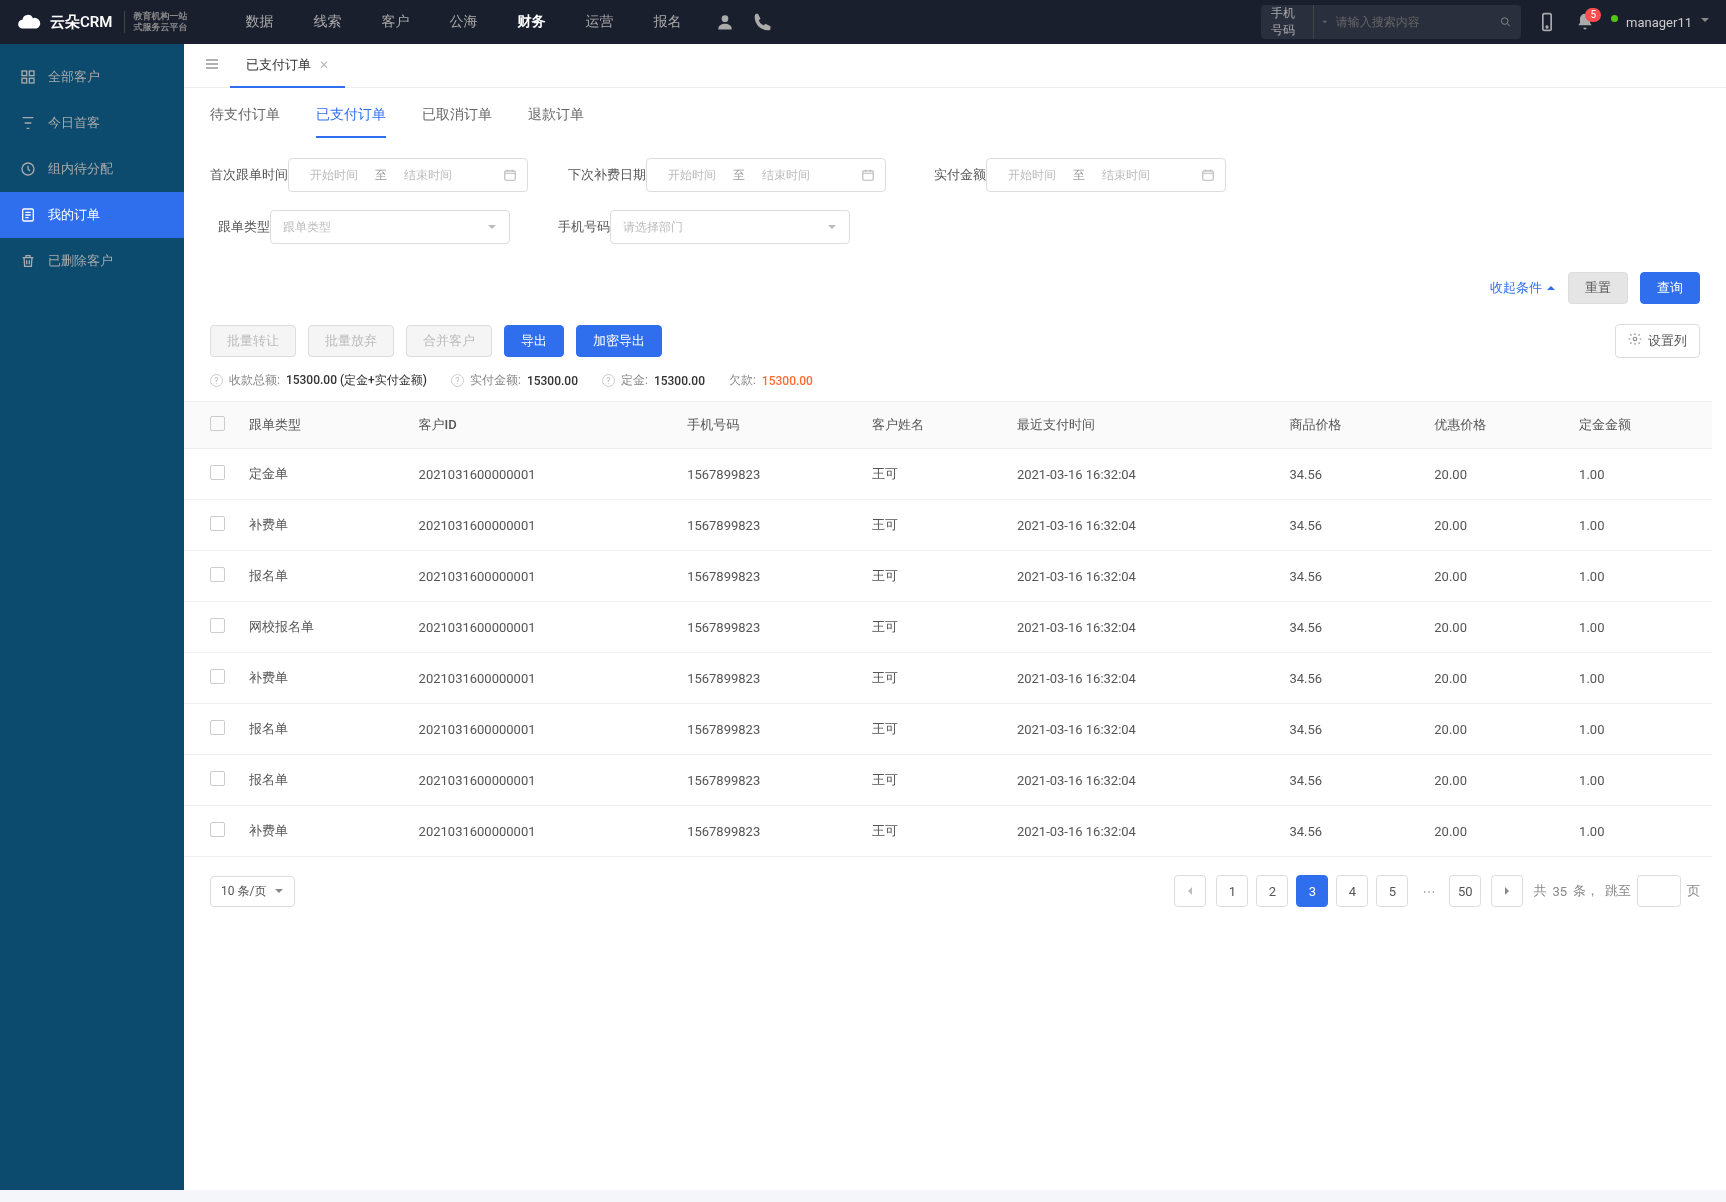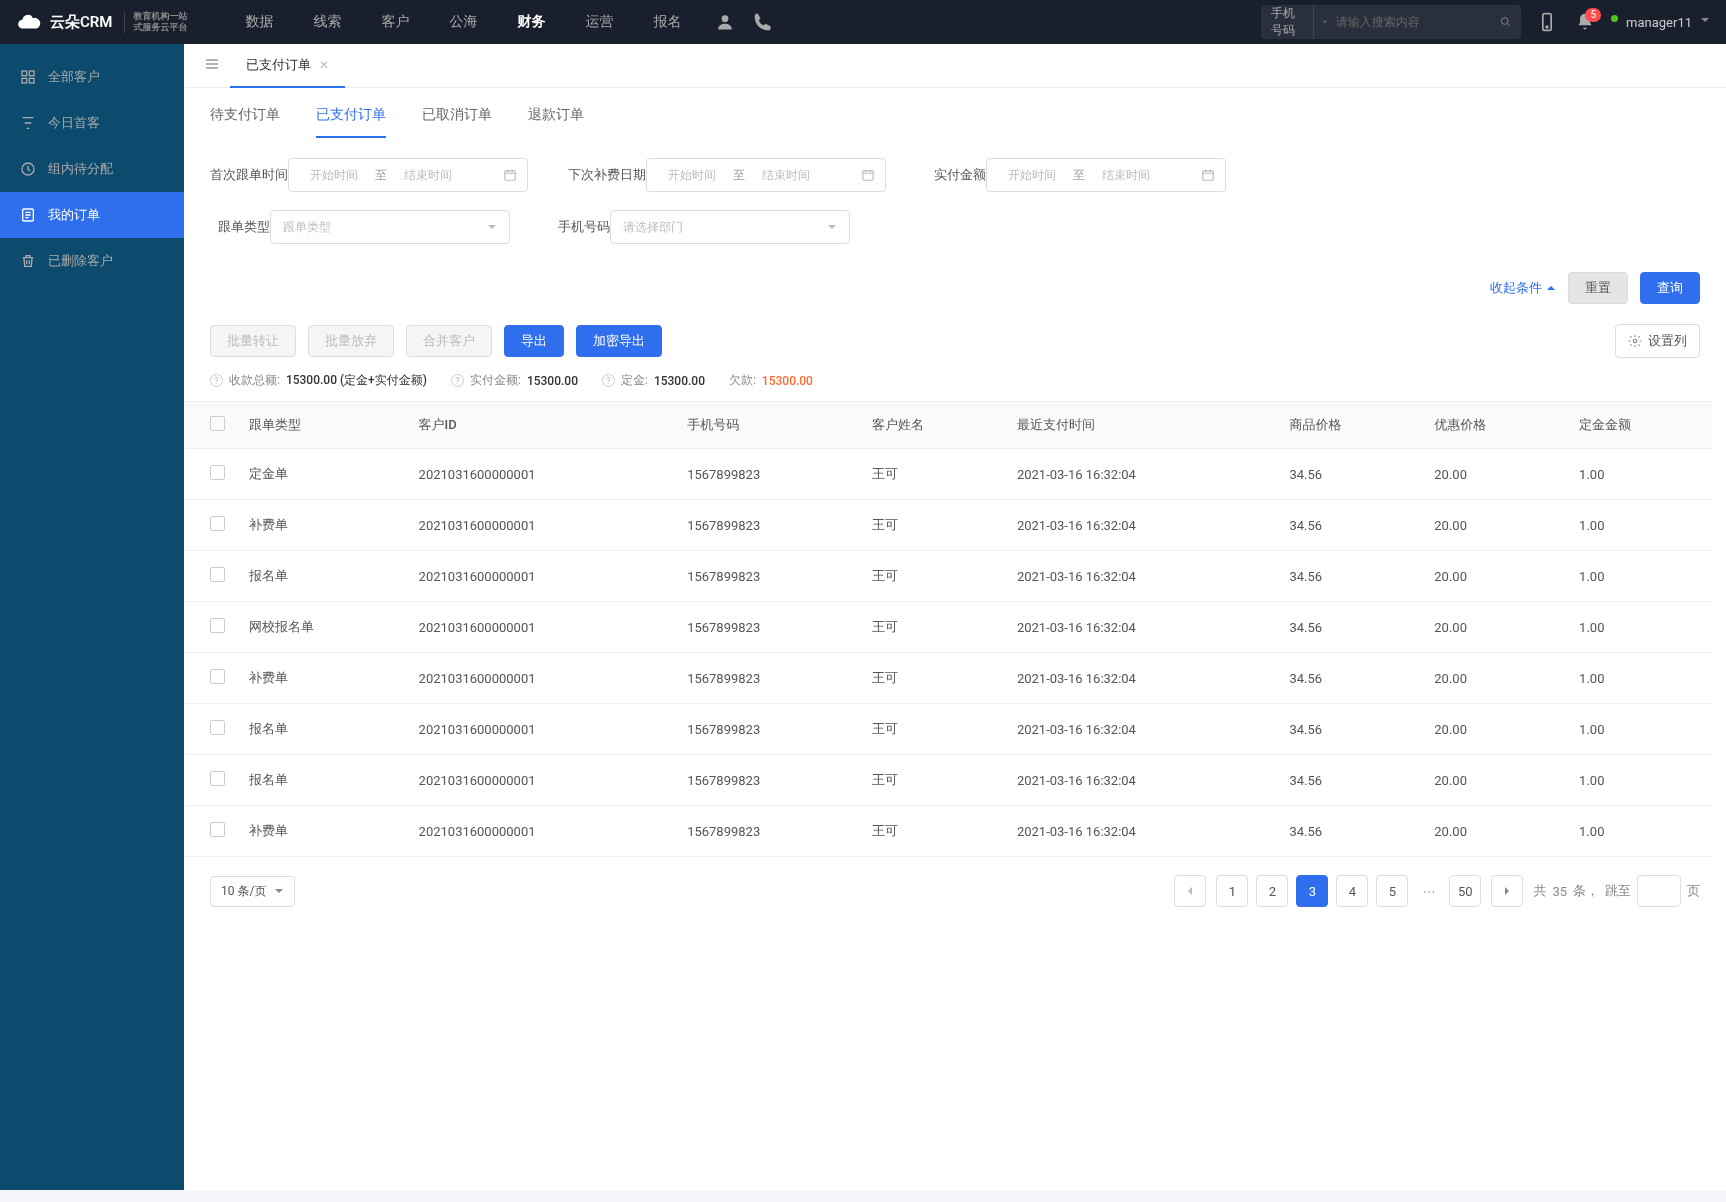--- a/index.html
+++ b/index.html
@@ -42,21 +42,21 @@
 .date-input::placeholder{color:#bbb}
 .date-sep{color:#999;font-size:12px}
 .cal-icon{width:14px;height:14px;color:#bbb;margin-left:auto}
 .select-box{display:flex;align-items:center;border:1px solid #ddd;border-radius:4px;height:34px;padding:0 12px;width:240px;color:#bbb;font-size:12px;justify-content:space-between;cursor:pointer}
 .filter-actions{display:flex;justify-content:flex-end;align-items:center;gap:12px;padding:8px 26px 20px}
 .link-btn{color:#2f6fed;cursor:pointer;font-size:13px;display:flex;align-items:center;gap:4px}
 .btn{height:32px;padding:0 16px;border-radius:4px;border:1px solid #ddd;background:#e5e5e5;color:#555;cursor:pointer;font-size:13px}
 .btn.primary{background:#2f6fed;color:#fff;border-color:#2f6fed}
 .btn.disabled{background:#f5f5f5;color:#bbb;cursor:not-allowed}
 .toolbar{display:flex;align-items:center;gap:12px;padding:0 26px 14px}
-.config-btn{margin-left:auto;display:flex;align-items:center;gap:6px;border:1px solid #ddd;border-radius:4px;padding:7px 12px;cursor:pointer;font-size:13px;color:#555}
+.config-btn{margin-left:auto;display:flex;gap:6px;border:1px solid #ddd;border-radius:4px;padding:7px 12px;cursor:pointer;font-size:13px;color:#555}
 .summary{display:flex;align-items:center;gap:24px;padding:0 26px 12px;color:#888;font-size:12px}
 .summary-item{display:flex;align-items:center;gap:6px}
 .summary-val{color:#333;font-weight:500}
 .summary-val.red{color:#ff6b35}
 .sicon{width:13px;height:13px;border:1px solid #ccc;border-radius:50%;display:inline-flex;align-items:center;justify-content:center;font-size:9px;color:#bbb}
 .table{width:100%;border-collapse:collapse}
 .table th{text-align:left;padding:14px 12px;background:#fafafa;color:#555;font-weight:500;font-size:13px;border-top:1px solid #eee;border-bottom:1px solid #eee}
 .table td{padding:16px 12px;border-bottom:1px solid #f0f0f0;color:#555;font-size:13px}
 .table th:first-child,.table td:first-child{padding-left:26px;width:50px}
 .checkbox{width:15px;height:15px;border:1px solid #ccc;border-radius:2px;display:inline-block;cursor:pointer}

